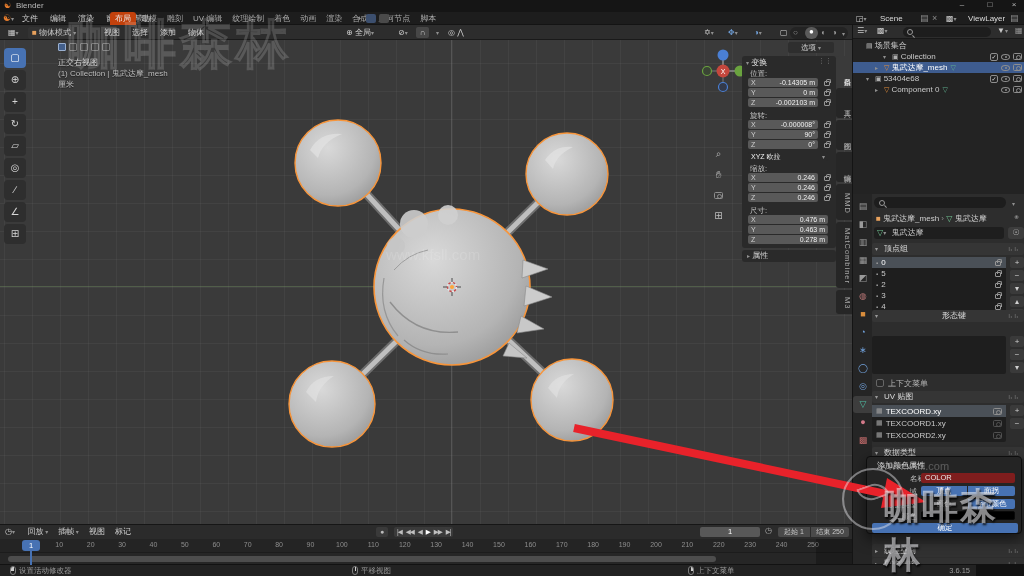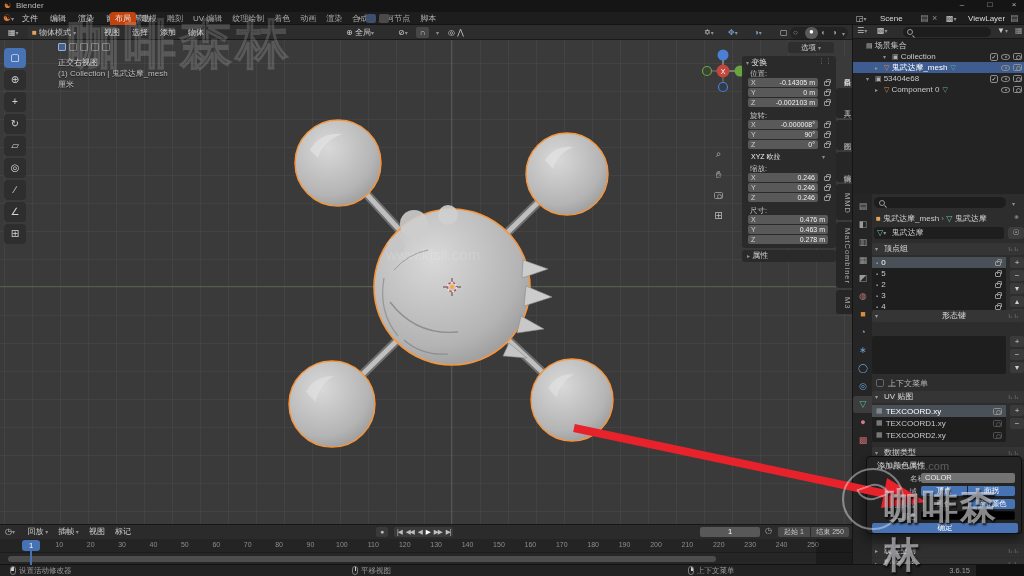--- a/index.html
+++ b/index.html
@@ -477,21 +477,21 @@
       <div class="panel-h" style="top: 253px;"><span class="arr">▾</span><span>数据类型</span><span class="dots">⠦⠦</span></div>
       <div class="panel-h" style="top: 350px; background: rgb(49, 49, 49); font-style: italic;"><span class="arr">▸</span><span>法向</span><span class="dots">⠦⠦</span></div>
       <div class="panel-h" style="top: 351px; background: rgb(49, 49, 49); font-family: Liberation Serif, serif;"><span class="arr">▸</span><span>纹理空间</span><span class="dots">⠦⠦</span></div>
       <div class="panel-h" style="top: 364px; background: rgb(49, 49, 49);"><span class="arr">▸</span><span>重构网格</span><span class="dots">⠦⠦</span></div>
     </div>
 </div>
 
 <div id="popup" class="r">
   <div class="r" style="left:10px;top:3px;font-size:8px;color:#d8d8d8">添加颜色属性</div>
   <div class="pp-label" style="left:14px;top:17px">名称</div>
-  <div class="r" style="left:54px;top:16px;width:94px;height:10px;background:#737373;border-radius:2px;font-size:7.5px;line-height:10px;padding-left:4px;color:#e8e8e8">COLOR</div>
+  <div class="r" style="left:54px;top:16px;width:94px;height:10px;background:#7f1d1d;border-radius:2px;font-size:7.5px;line-height:10px;padding-left:4px;color:#e8e8e8">COLOR</div>
   <div class="pp-label" style="left:6px;top:30px">域</div>
   <div class="pp-btn" style="left:54px;top:29px;width:46px;background:#4772b3;border-radius:2px 0 0 2px">顶点</div>
   <div class="pp-btn" style="left:101px;top:29px;width:47px;background:#4772b3;border-radius:0 2px 2px 0">面拐</div>
   <div class="pp-label" style="left:6px;top:43px">数据类型</div>
   <div class="pp-btn" style="left:54px;top:42px;width:46px;background:#282828;color:#c8c8c8;border-radius:2px 0 0 2px">颜色</div>
   <div class="pp-btn" style="left:101px;top:42px;width:47px;background:#4772b3;border-radius:0 2px 2px 0">字节颜色</div>
   <div class="pp-label" style="left:6px;top:55px">颜色</div>
   <div class="r" style="left:54px;top:54px;width:94px;height:9px;background:#000;border-radius:2px;border:1px solid #0a0a0a"></div>
   <div class="pp-btn" style="left:5px;top:66px;width:146px;background:#4772b3;border-radius:2px">确定</div>
 </div>

